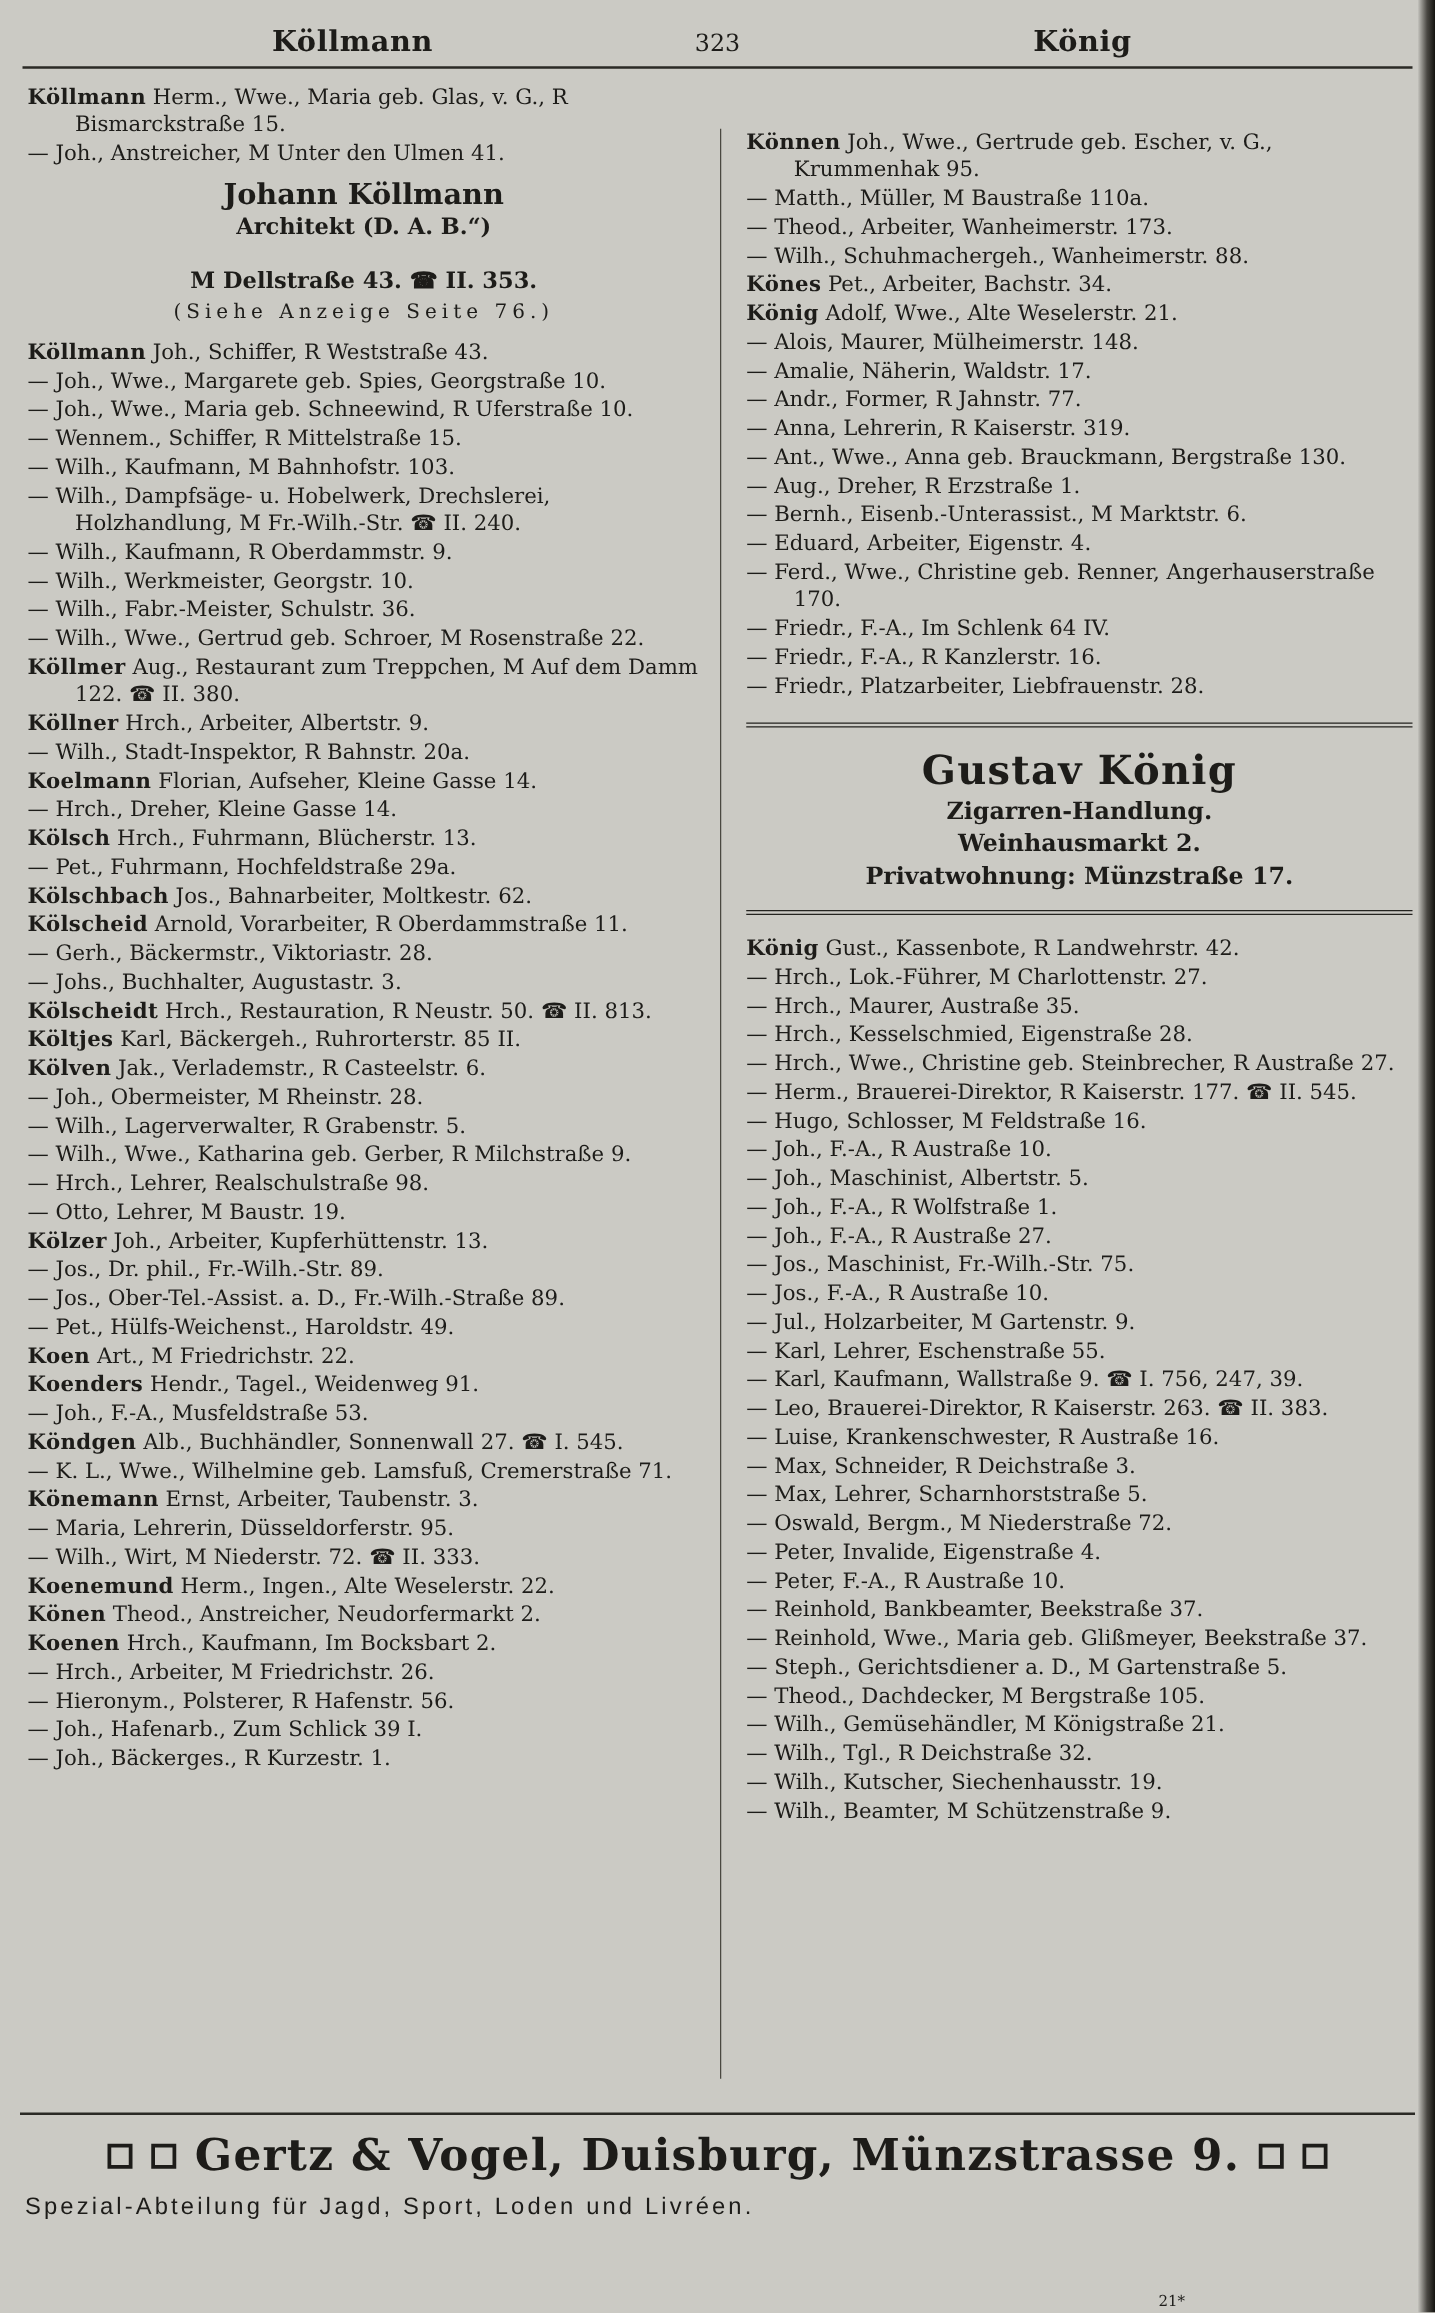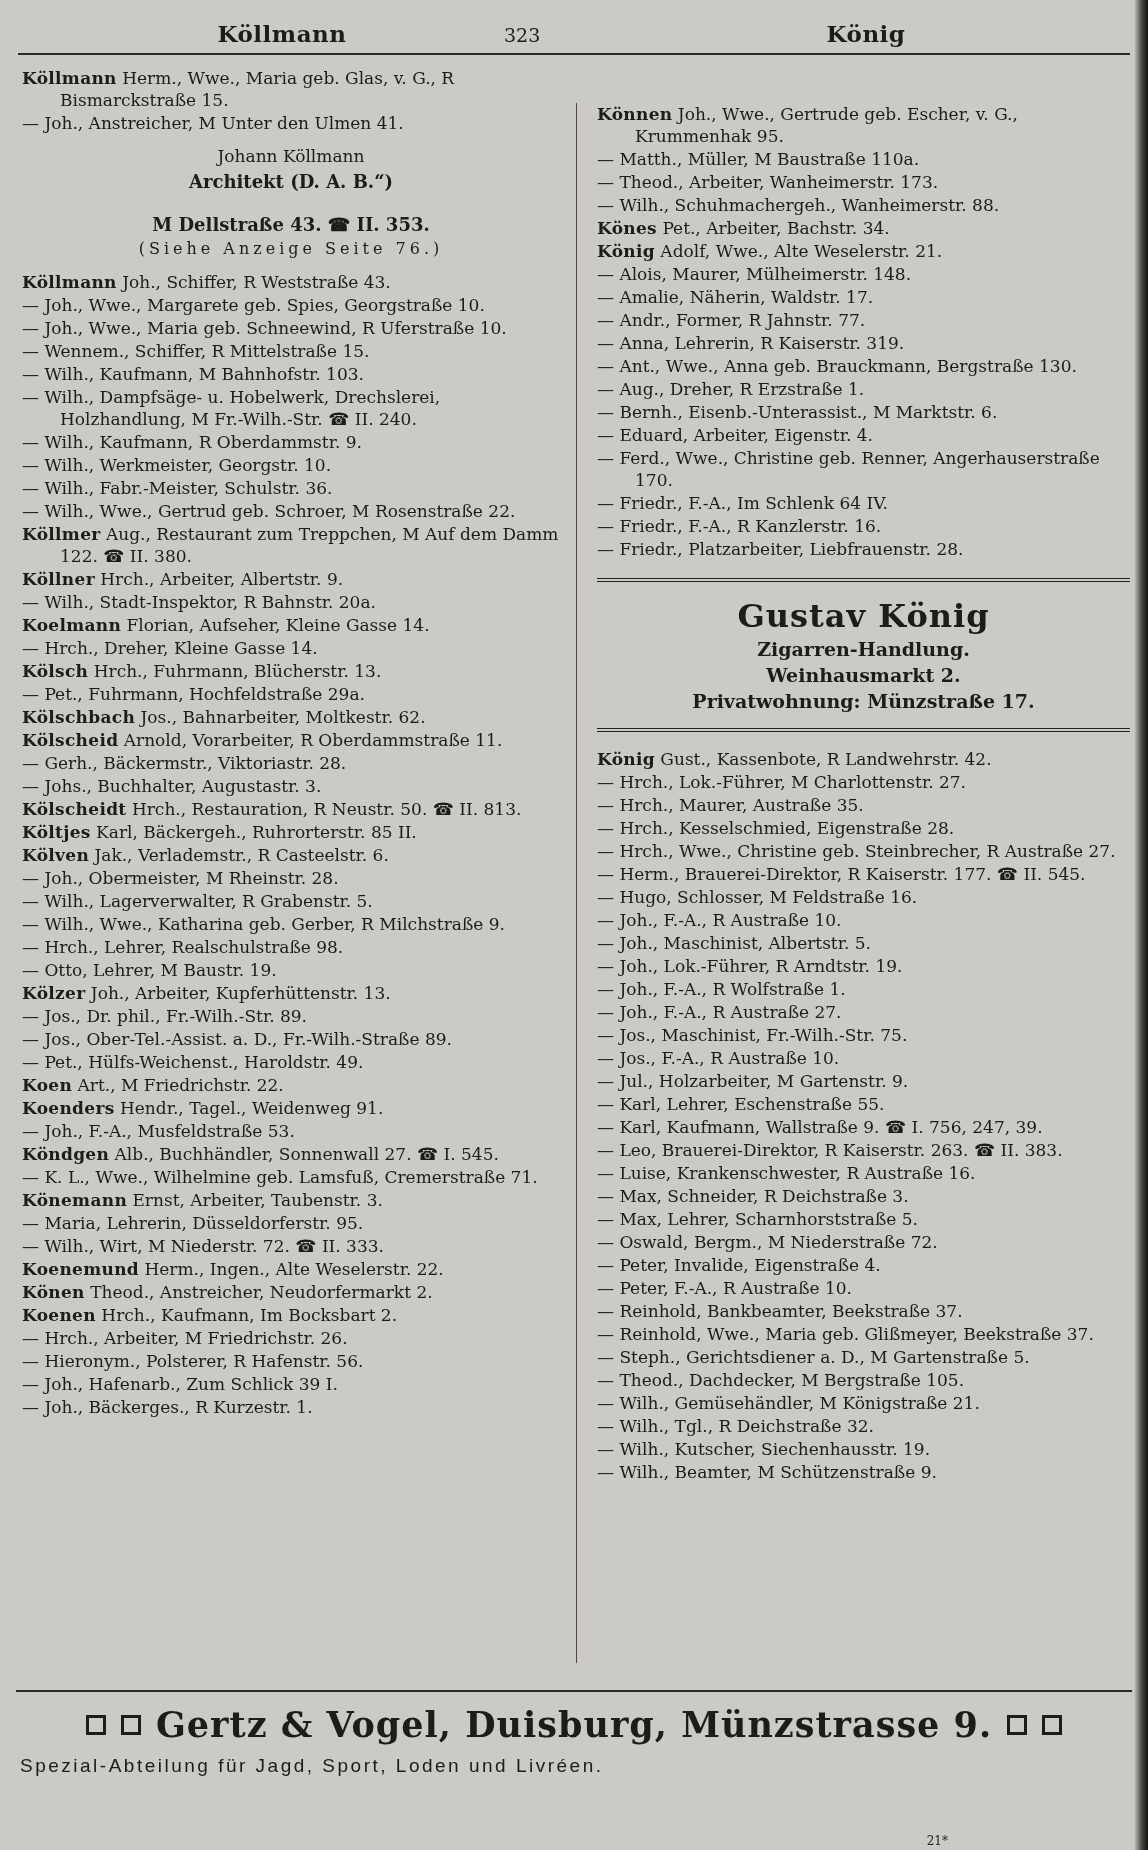--- a/index.html
+++ b/index.html
@@ -16,39 +16,39 @@
     background:linear-gradient(to right, rgba(40,38,34,0), rgba(40,38,34,.8) 55%, #14130f);
     z-index:9;
   }
   
   .page-header {
     display:grid; grid-template-columns:1fr 140px 1fr;
     align-items:baseline;
     padding:20px 60px 6px 60px;
   }
   .col-head { font-weight:bold; font-size:23px; text-align:center; letter-spacing:.5px; }
-  .page-num { text-align:left; font-size:19px; }
+  .page-num { text-align:center; font-size:19px; }
   .header-rule { border-top:2px solid #2b2a25; margin:0 18px; }
 
   
   .columns { display:flex; align-items:stretch; padding:12px 18px 0 22px; min-height:1596px; }
   .col { width:50%; box-sizing:border-box; }
   .col.left { padding-right:16px; }
   .col.right { padding-left:20px; border-left:1px solid #4a4840;margin-top:36px; }
 
   .entry {
     font-size:17px; line-height:22px;
     padding-left:38px; text-indent:-38px;
     margin-bottom:1px;
   }
   .entry b { letter-spacing:.3px; }
 
   
   .inline-ad { text-align:center; margin:8px 0 10px 0; }
-  .inline-ad .ad-name { font-size:17px; font-weight:normal; line-height:28px; }
+  .inline-ad .ad-name { font-size:23px; font-weight:bold; line-height:28px; }
   .inline-ad .ad-sub  { font-size:18px; font-weight:bold; line-height:24px; }
   .inline-ad .ad-addr { font-size:18px; font-weight:bold; line-height:24px;margin-top:19px; }
   .inline-ad .ad-note { font-size:16px; letter-spacing:4px; line-height:24px; }
 
   
   .gustav-ad {
     margin:18px 0 16px 0; padding:14px 0 14px 0;
     border-top:4px double #24231f; border-bottom:4px double #24231f;
     text-align:center;
   }
@@ -182,21 +182,20 @@
       <div>
           <div class="entry"><b>König</b> Gust., Kassenbote, R Landwehrstr. 42.</div>
           <div class="entry dash">— Hrch., Lok.-Führer, M Charlottenstr. 27.</div>
           <div class="entry dash">— Hrch., Maurer, Austraße 35.</div>
           <div class="entry dash">— Hrch., Kesselschmied, Eigenstraße 28.</div>
           <div class="entry dash">— Hrch., Wwe., Christine geb. Steinbrecher, R Austraße 27.</div>
           <div class="entry dash">— Herm., Brauerei-Direktor, R Kaiserstr. 177. ☎ II. 545.</div>
           <div class="entry dash">— Hugo, Schlosser, M Feldstraße 16.</div>
           <div class="entry dash">— Joh., F.-A., R Austraße 10.</div>
           <div class="entry dash">— Joh., Maschinist, Albertstr. 5.</div>
-          <div class="entry dash">— Joh., Lok.-Führer, R Arndtstr. 19.</div>
           <div class="entry dash">— Joh., F.-A., R Wolfstraße 1.</div>
           <div class="entry dash">— Joh., F.-A., R Austraße 27.</div>
           <div class="entry dash">— Jos., Maschinist, Fr.-Wilh.-Str. 75.</div>
           <div class="entry dash">— Jos., F.-A., R Austraße 10.</div>
           <div class="entry dash">— Jul., Holzarbeiter, M Gartenstr. 9.</div>
           <div class="entry dash">— Karl, Lehrer, Eschenstraße 55.</div>
           <div class="entry dash">— Karl, Kaufmann, Wallstraße 9. ☎ I. 756, 247, 39.</div>
           <div class="entry dash">— Leo, Brauerei-Direktor, R Kaiserstr. 263. ☎ II. 383.</div>
           <div class="entry dash">— Luise, Krankenschwester, R Austraße 16.</div>
           <div class="entry dash">— Max, Schneider, R Deichstraße 3.</div>

